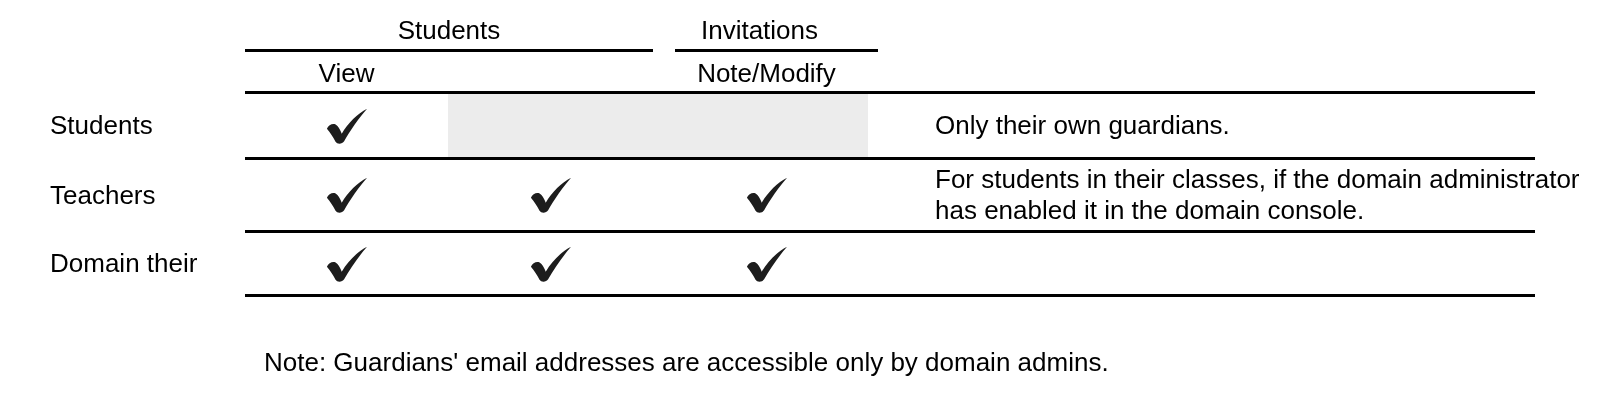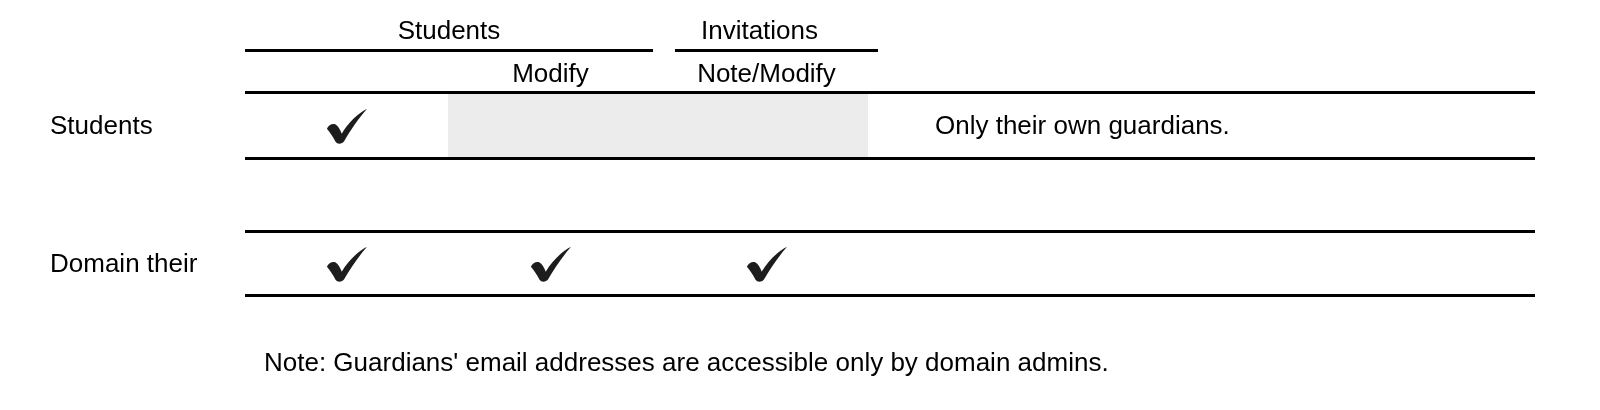--- a/index.html
+++ b/index.html
@@ -70,40 +70,60 @@
 </head>
 <body>
 
 <div class="canvas">
 
   <div class="abs center group-label group-guardians">Students</div>
   <div class="abs center group-label group-invitations">Invitations</div>
   <div class="abs rule rule-guardians"></div>
   <div class="abs rule rule-invitations"></div>
 
-  <div class="abs center sub-label col-modify">Modify</div>
+  <div class="abs center sub-label col-view">View</div>
   <div class="abs center sub-label col-invite">Note/Modify</div>
 
   <div class="abs rule rule-full rule-header"></div>
   <div class="abs rule rule-full rule-row1"></div>
   <div class="abs rule rule-full rule-row2"></div>
   <div class="abs rule rule-full rule-row3"></div>
 
   <div class="abs row row-students">
     <div class="abs na-box"></div>
     <div class="abs row-label">Students</div>
     <div class="abs cell col-view">
       <svg class="check-svg" width="44" height="38" viewBox="0 0 46 38" aria-hidden="true">
         <path d="M2 22 C4 17 10 15 13 19 C15 21.5 16.5 24.5 17.5 27 C24 16 34 6 44 1 C36 10 26 24 20 35 C18 38 13 38.5 11 35.5 C8.5 31 5.5 26 2 22 Z" fill="#1d1d1d"></path>
       </svg>
     </div>
 
     <div class="abs note">Only their own guardians.</div>
   </div>
 
+  <div class="abs row row-teachers">
+
+    <div class="abs row-label">Teachers</div>
+    <div class="abs cell col-view">
+      <svg class="check-svg" width="44" height="38" viewBox="0 0 46 38" aria-hidden="true">
+        <path d="M2 22 C4 17 10 15 13 19 C15 21.5 16.5 24.5 17.5 27 C24 16 34 6 44 1 C36 10 26 24 20 35 C18 38 13 38.5 11 35.5 C8.5 31 5.5 26 2 22 Z" fill="#1d1d1d"></path>
+      </svg>
+    </div>
+    <div class="abs cell col-modify">
+      <svg class="check-svg" width="44" height="38" viewBox="0 0 46 38" aria-hidden="true">
+        <path d="M2 22 C4 17 10 15 13 19 C15 21.5 16.5 24.5 17.5 27 C24 16 34 6 44 1 C36 10 26 24 20 35 C18 38 13 38.5 11 35.5 C8.5 31 5.5 26 2 22 Z" fill="#1d1d1d"></path>
+      </svg>
+    </div>
+    <div class="abs cell col-invite">
+      <svg class="check-svg" width="44" height="38" viewBox="0 0 46 38" aria-hidden="true">
+        <path d="M2 22 C4 17 10 15 13 19 C15 21.5 16.5 24.5 17.5 27 C24 16 34 6 44 1 C36 10 26 24 20 35 C18 38 13 38.5 11 35.5 C8.5 31 5.5 26 2 22 Z" fill="#1d1d1d"></path>
+      </svg>
+    </div>
+    <div class="abs note">For students in their classes, if the domain administrator has enabled it in the domain console.</div>
+  </div>
 
   <div class="abs row row-domain">
 
     <div class="abs row-label">Domain their</div>
     <div class="abs cell col-view">
       <svg class="check-svg" width="44" height="38" viewBox="0 0 46 38" aria-hidden="true">
         <path d="M2 22 C4 17 10 15 13 19 C15 21.5 16.5 24.5 17.5 27 C24 16 34 6 44 1 C36 10 26 24 20 35 C18 38 13 38.5 11 35.5 C8.5 31 5.5 26 2 22 Z" fill="#1d1d1d"></path>
       </svg>
     </div>
     <div class="abs cell col-modify">

